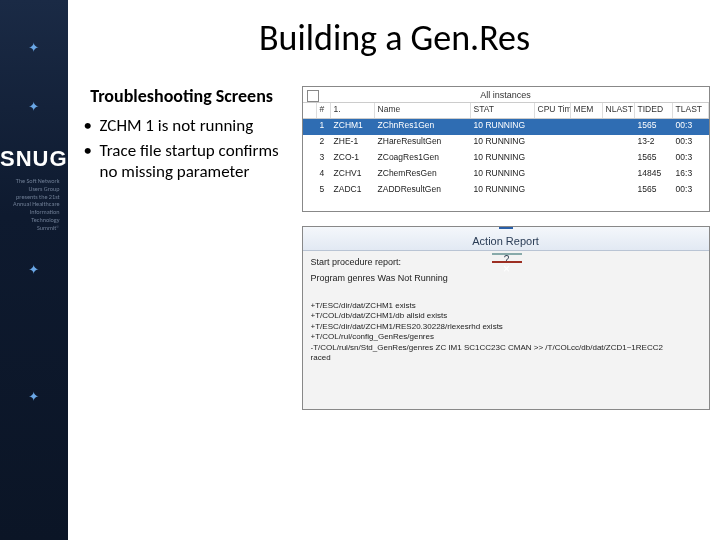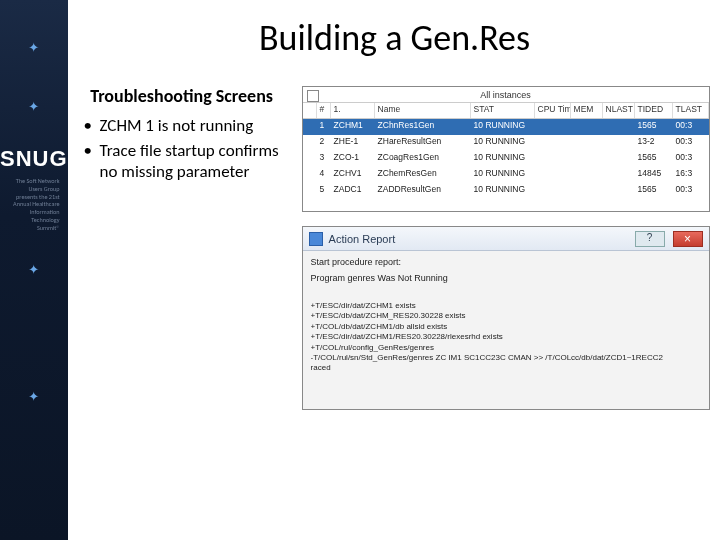--- a/index.html
+++ b/index.html
@@ -41,21 +41,21 @@
   .p1-top::before { content:""; position:absolute; left:4px; top:3px; width:10px; height:10px; border:1px solid #888; }
   .p1-head { display:flex; height:16px; border-bottom:1px solid #ccc; font-size:8.5px; color:#333; }
   .p1-head div { border-right:1px solid #ddd; padding:1px 3px; white-space:nowrap; overflow:hidden; }
   .p1-rows { }
   .p1-row { display:flex; height:16px; font-size:8.5px; }
   .p1-row div { border-right:1px solid transparent; padding:1px 3px; white-space:nowrap; overflow:hidden; }
   .p1-row.sel { background:#2f6db3; color:#fff; }
   .c-a{width:14px} .c-b{width:14px} .c-c{width:44px} .c-d{width:96px} .c-e{width:64px} .c-f{width:36px} .c-g{width:32px} .c-h{width:32px} .c-i{width:38px} .c-j{width:36px}
 
   .panel2 { height: 184px; display:flex; flex-direction:column; }
-  .p2-title { height:24px; background: linear-gradient(#f4f7fb,#e2e9f3); border-bottom:1px solid #b9c4d4; display:flex; align-items:center; padding:0 6px; gap:6px; }
+  .p2-title { height:24px; background: linear-gradient(#f4f7fb,#e2e9f3); border-bottom:1px solid #b9c4d4; display:flex; align-items:center; padding:0 6px; gap:6px;flex-direction:column; }
   .p2-title .win-icon { width:14px; height:14px; background:#4a88d8; border:1px solid #2a5fa8; }
   .p2-title .t { font-size:11px; color:#2a3c55; flex:1; }
   .p2-title .wbtn { width:30px; height:16px; border:1px solid #8aa; background:#dfe9ef; margin-left:2px; position:relative; }
   .p2-title .wbtn.help::after{content:"?";position:absolute;inset:0;text-align:center;font-size:10px;color:#345;}
   .p2-title .wbtn.close{ background: linear-gradient(#e86a5d,#c43d2f); border-color:#9c2e22; }
   .p2-title .wbtn.close::after{content:"×";position:absolute;inset:0;text-align:center;font-size:12px;line-height:14px;color:#fff;}
   .p2-body { flex:1; background:#f3f3f3; padding:6px 8px; font-size:9px; color:#222; overflow:hidden; }
   .p2-body .h { margin-bottom:6px; }
   .p2-body .h2 { margin-bottom:18px; }
   .p2-body .ln { font-size:8px; line-height:1.3; white-space:nowrap; overflow:hidden; }
@@ -177,21 +177,20 @@
             <div class="win-icon"></div>
             <div class="t">Action Report</div>
             <div class="wbtn help"></div>
             <div class="wbtn close"></div>
           </div>
           <div class="p2-body">
             <div class="h">Start procedure report:</div>
             <div class="h2">Program genres Was Not Running</div>
             <div id="p2lines">
                 <div class="ln">+T/ESC/dir/dat/ZCHM1 exists</div>
-                <div class="ln">+T/ESC/db/dat/ZCHM_RES20.30228 exists</div>
                 <div class="ln">+T/COL/db/dat/ZCHM1/db allsid exists</div>
                 <div class="ln">+T/ESC/dir/dat/ZCHM1/RES20.30228/rlexesrhd exists</div>
                 <div class="ln">+T/COL/rul/config_GenRes/genres</div>
                 <div class="ln">-T/COL/rul/sn/Std_GenRes/genres ZC IM1 SC1CC23C CMAN &gt;&gt; /T/COLcc/db/dat/ZCD1~1RECC2</div>
                 <div class="ln">raced</div>
               </div>
           </div>
         </div>
 
       </div>

